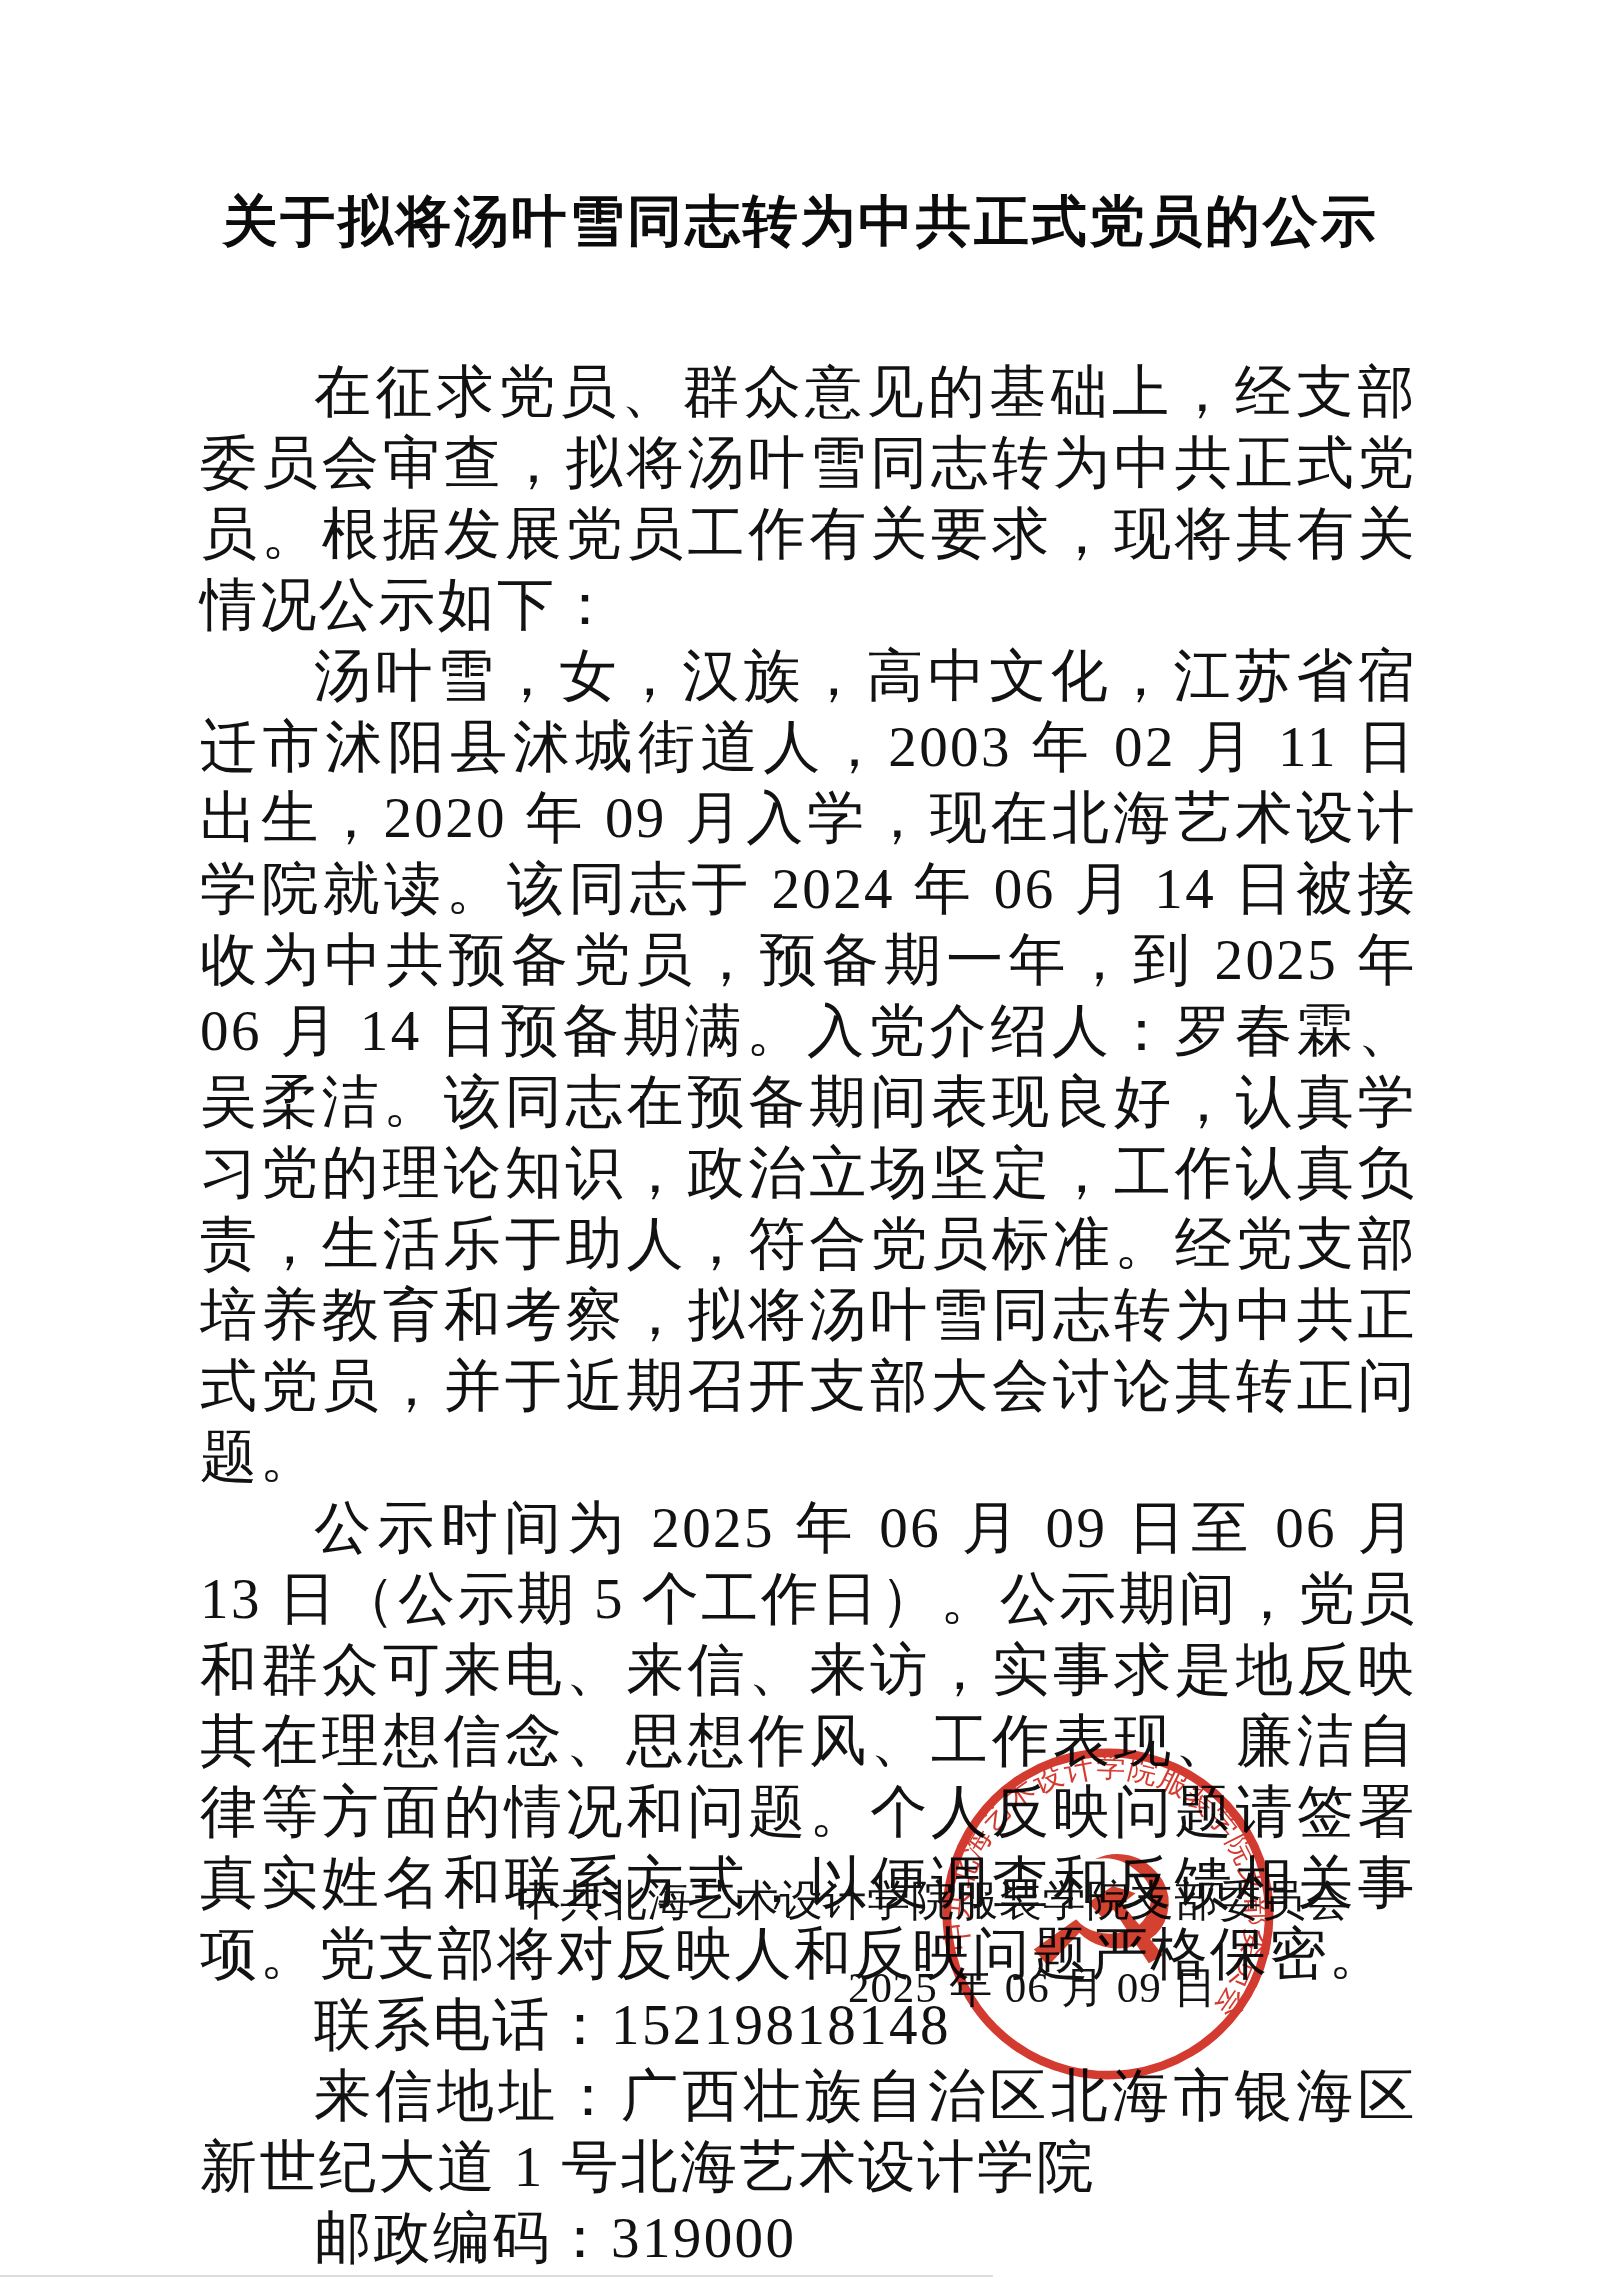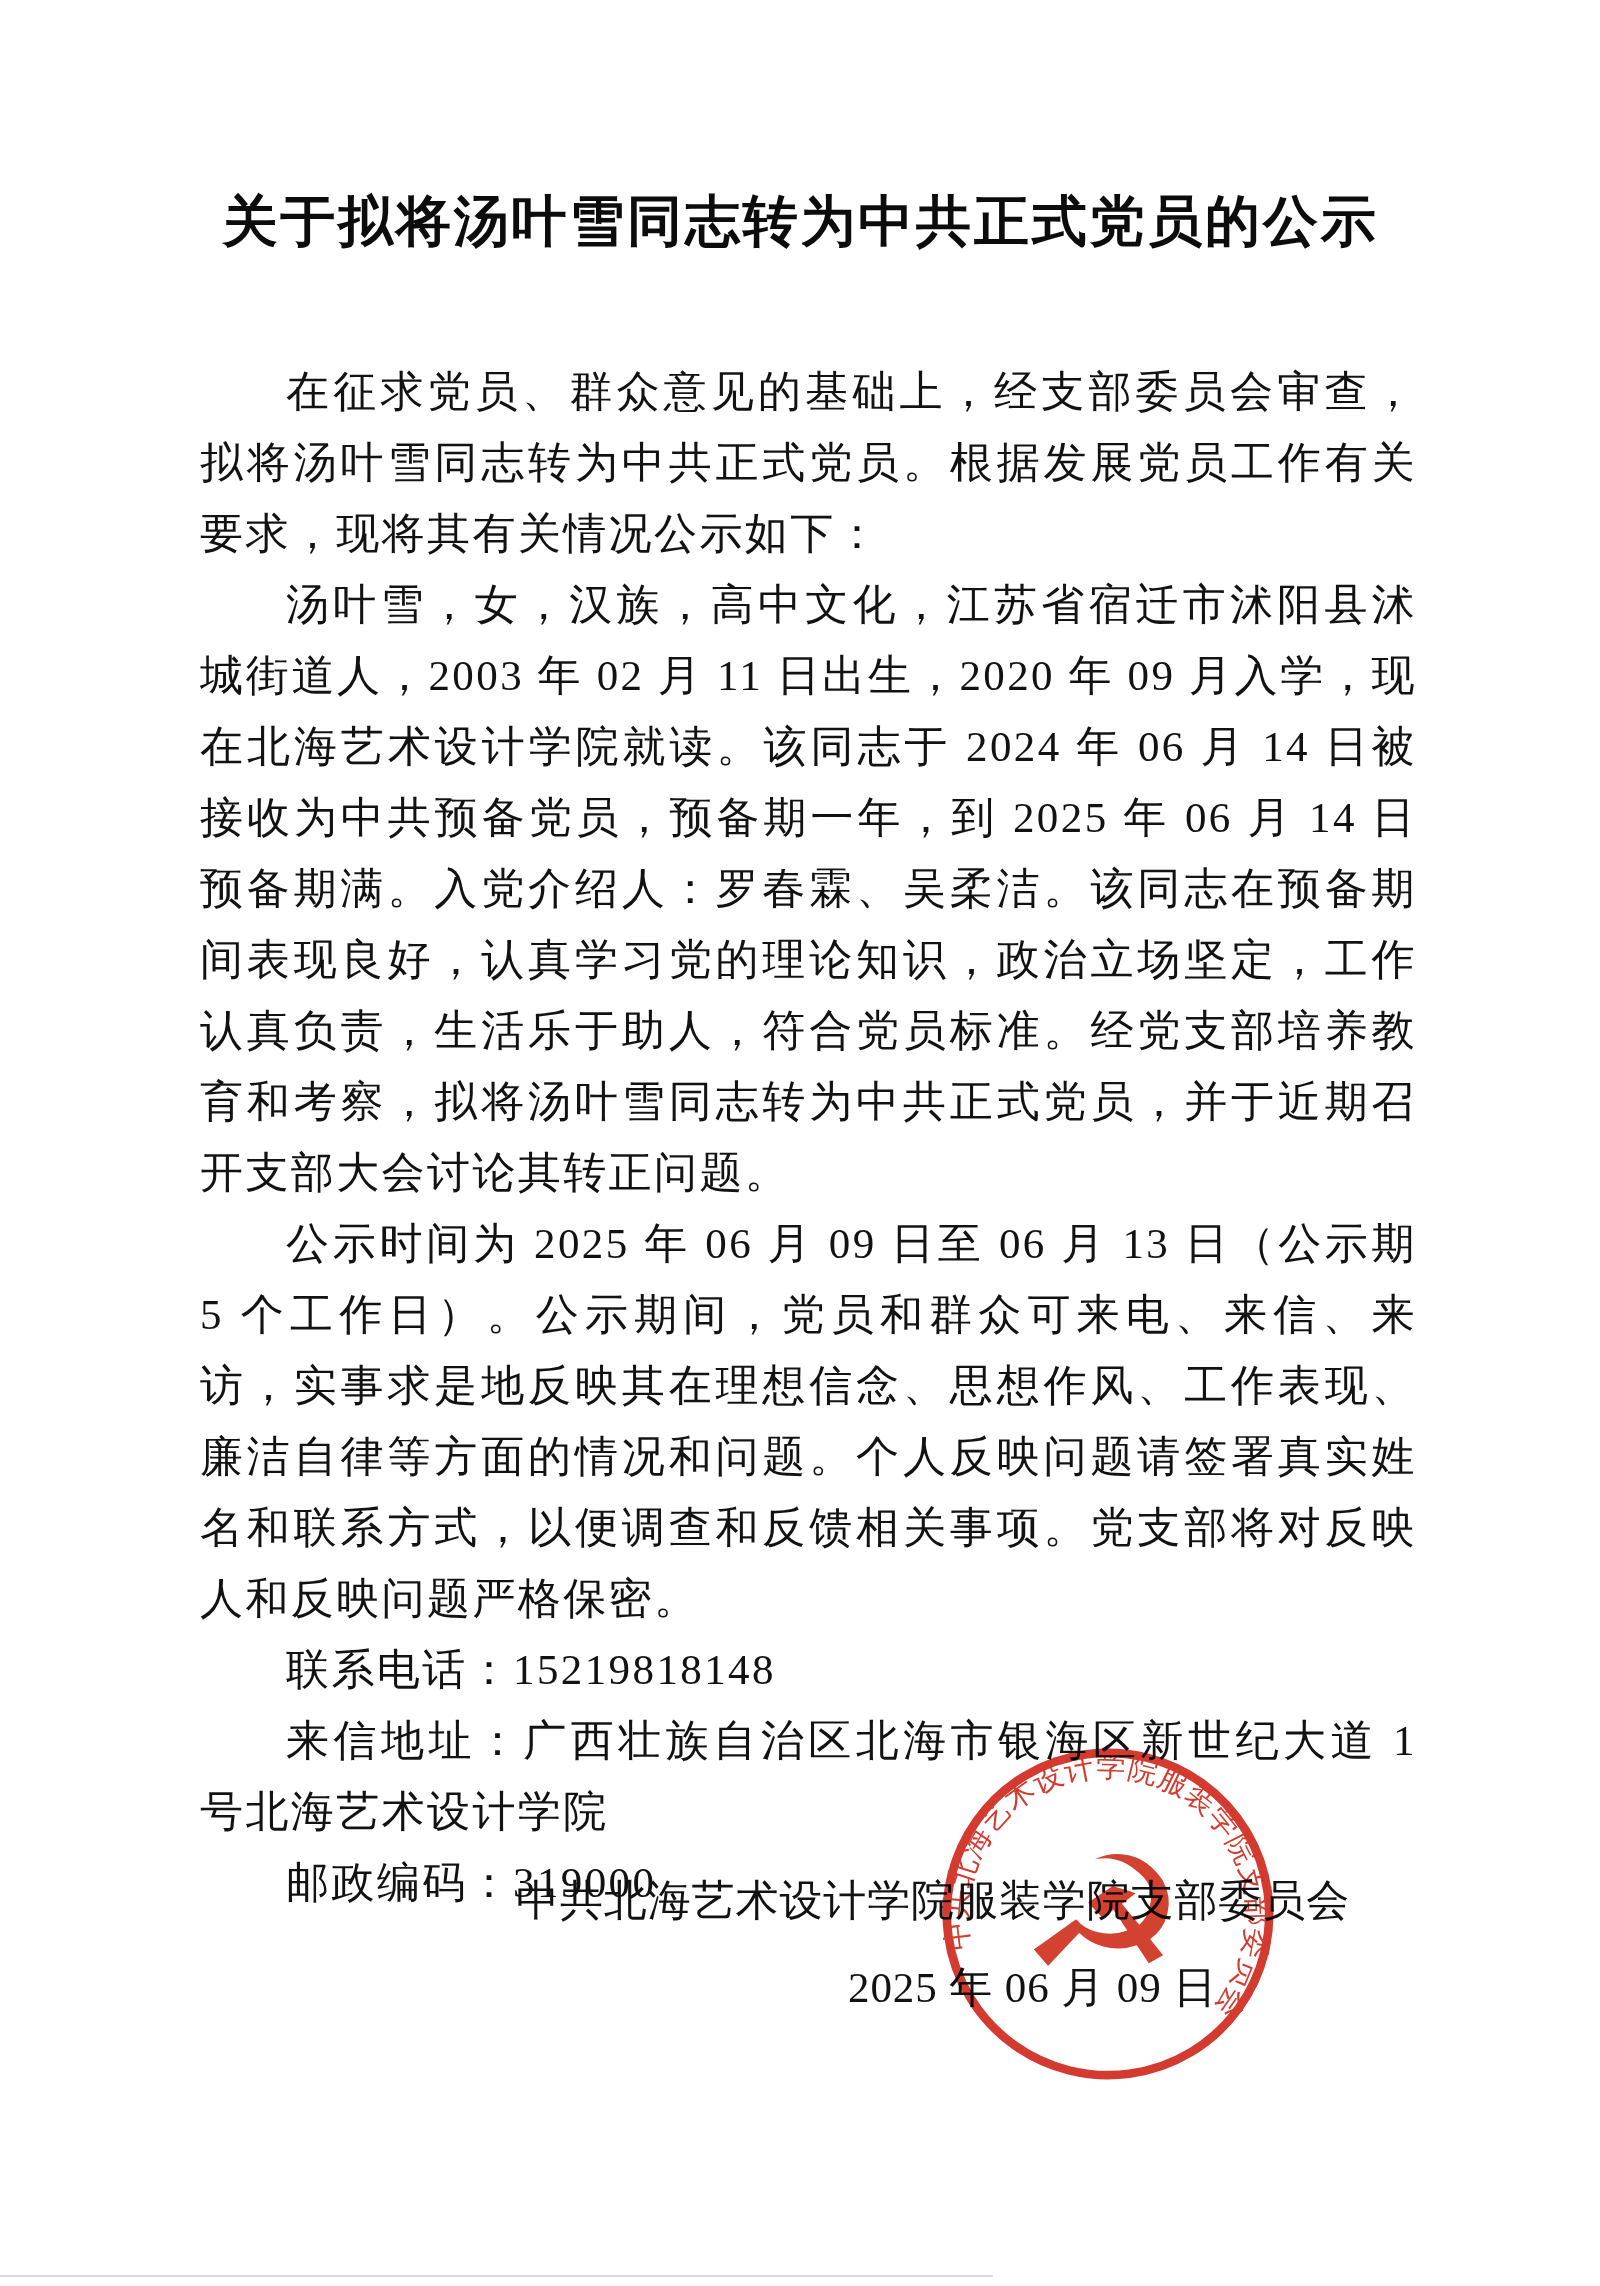--- a/index.html
+++ b/index.html
@@ -19,21 +19,21 @@
     font-family:Liberation Serif, serif;
     font-weight:bold;
     font-size:55px;
     letter-spacing:2.8px;
     color:#0c0c0c;
     white-space:nowrap;
   }
   .doc-body{
     position:absolute;
     top:356px;left:200px;width:1217px;
-    font-size:43px;
+    font-size:57px;
     line-height:71px;
     letter-spacing:2.4px;
     text-align:justify;
     color:#121212;
   }
   .doc-body p{
     margin:0;
     text-indent:2em;
   }
   .sig-committee{

